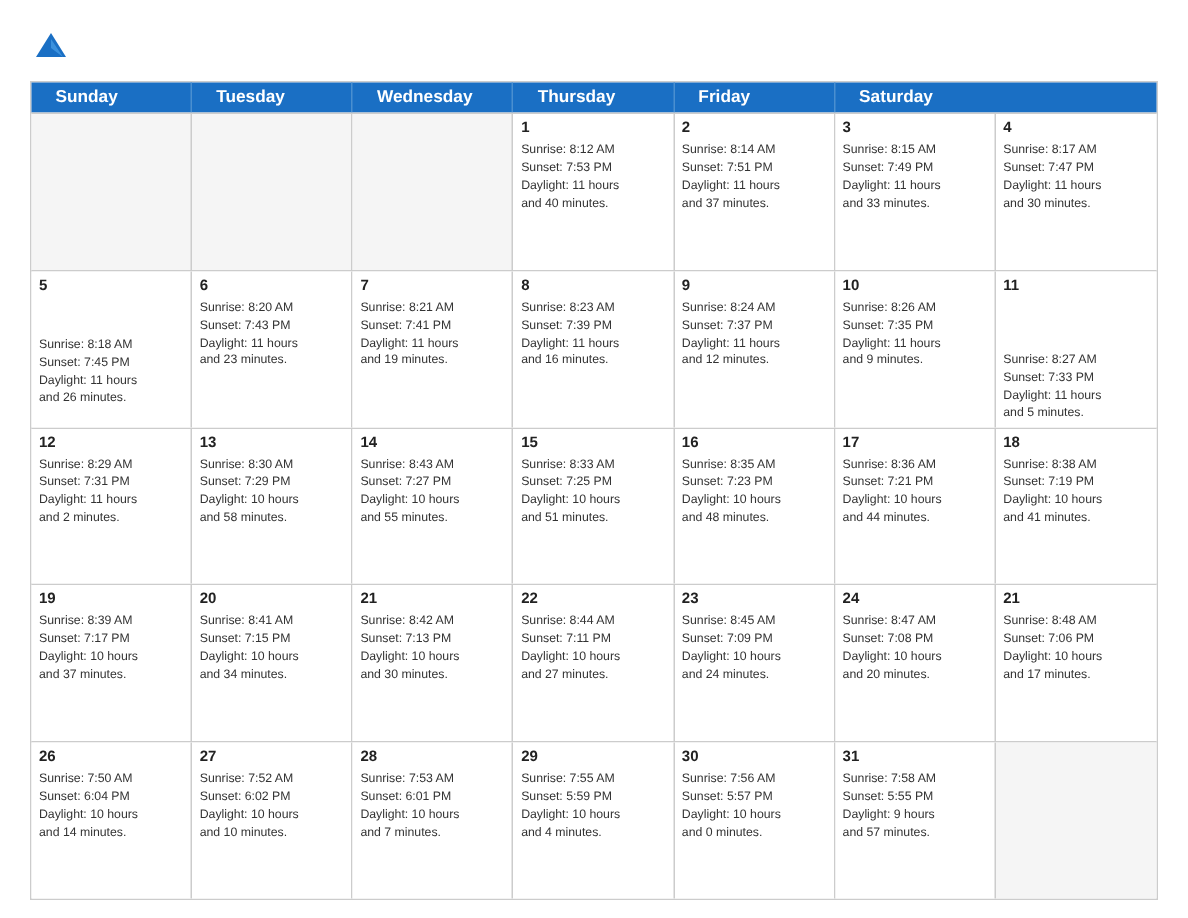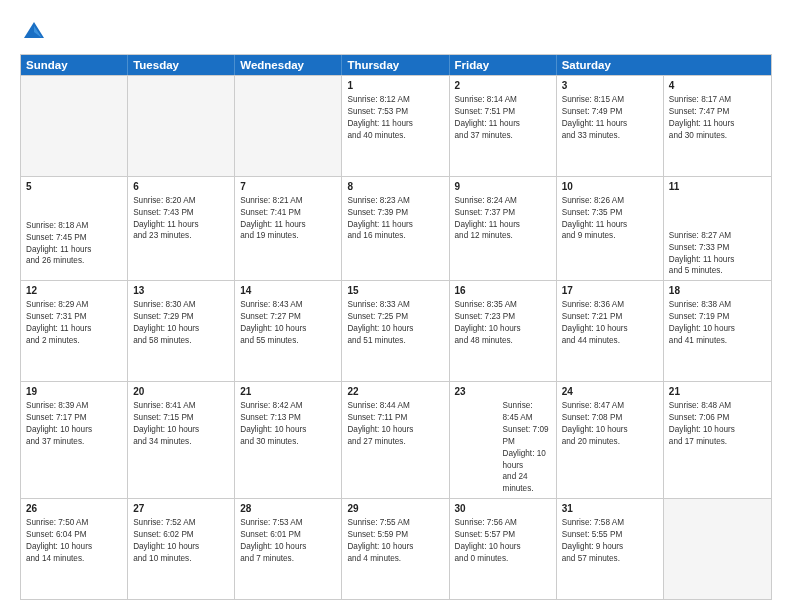--- a/index.html
+++ b/index.html
@@ -68,21 +68,21 @@
     }
     .cal-header {
       display: grid;
       grid-template-columns: repeat(7, 1fr);
       background: #1a6fc4;
     }
     .cal-header-cell {
       color: #fff;
       font-size: 11.5px;
       font-weight: bold;
-      padding: 4px 5px;
+      padding: 4px 16px;
       border-right: 1px solid #4a8fd0;
       text-align: left;
     }
     .cal-header-cell:last-child { border-right: none; }
     .cal-body {
       flex: 1;
       display: flex;
       flex-direction: column;
     }
     .cal-row {
@@ -306,21 +306,21 @@
           </div>
           <div class="cal-cell">
             <span class="day-number">22</span>
             <div class="cell-text" style="white-space: pre-line;">Sunrise: 8:44 AM
 Sunset: 7:11 PM
 Daylight: 10 hours
 and 27 minutes.</div>
           </div>
           <div class="cal-cell">
             <span class="day-number">23</span>
-            <div class="cell-text" style="white-space: pre-line; margin-left: 48px;">Sunrise: 8:45 AM
+            <div class="cell-text" style="white-space: pre-line;">Sunrise: 8:45 AM
 Sunset: 7:09 PM
 Daylight: 10 hours
 and 24 minutes.</div>
           </div>
           <div class="cal-cell">
             <span class="day-number">24</span>
             <div class="cell-text" style="white-space: pre-line;">Sunrise: 8:47 AM
 Sunset: 7:08 PM
 Daylight: 10 hours
 and 20 minutes.</div>

